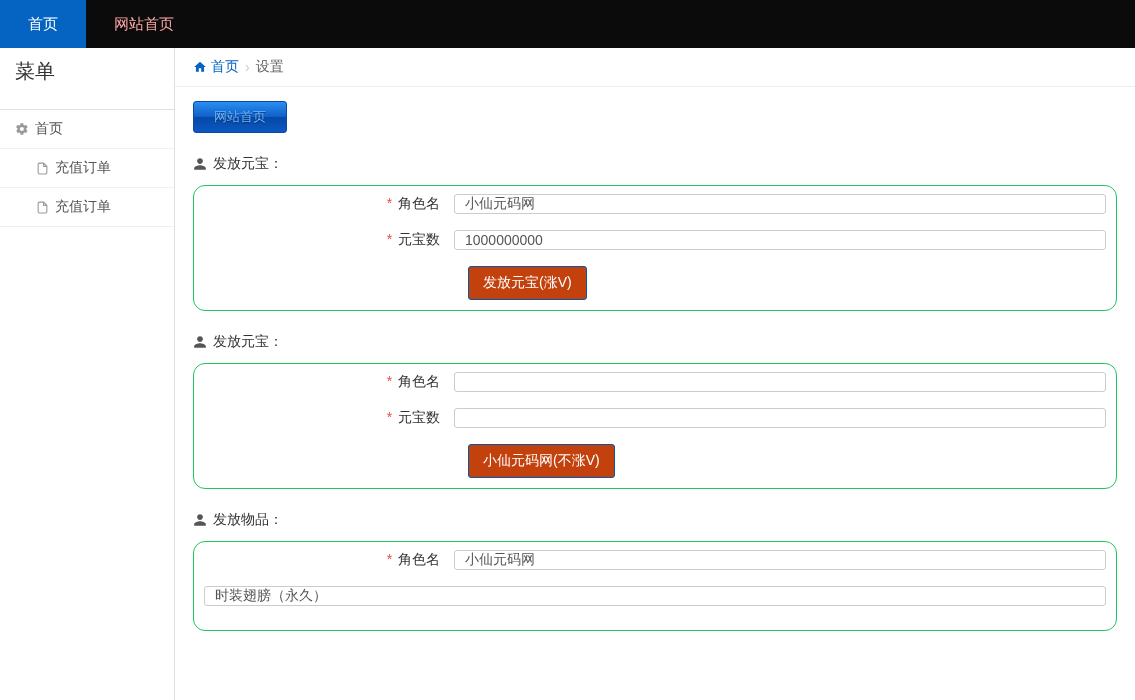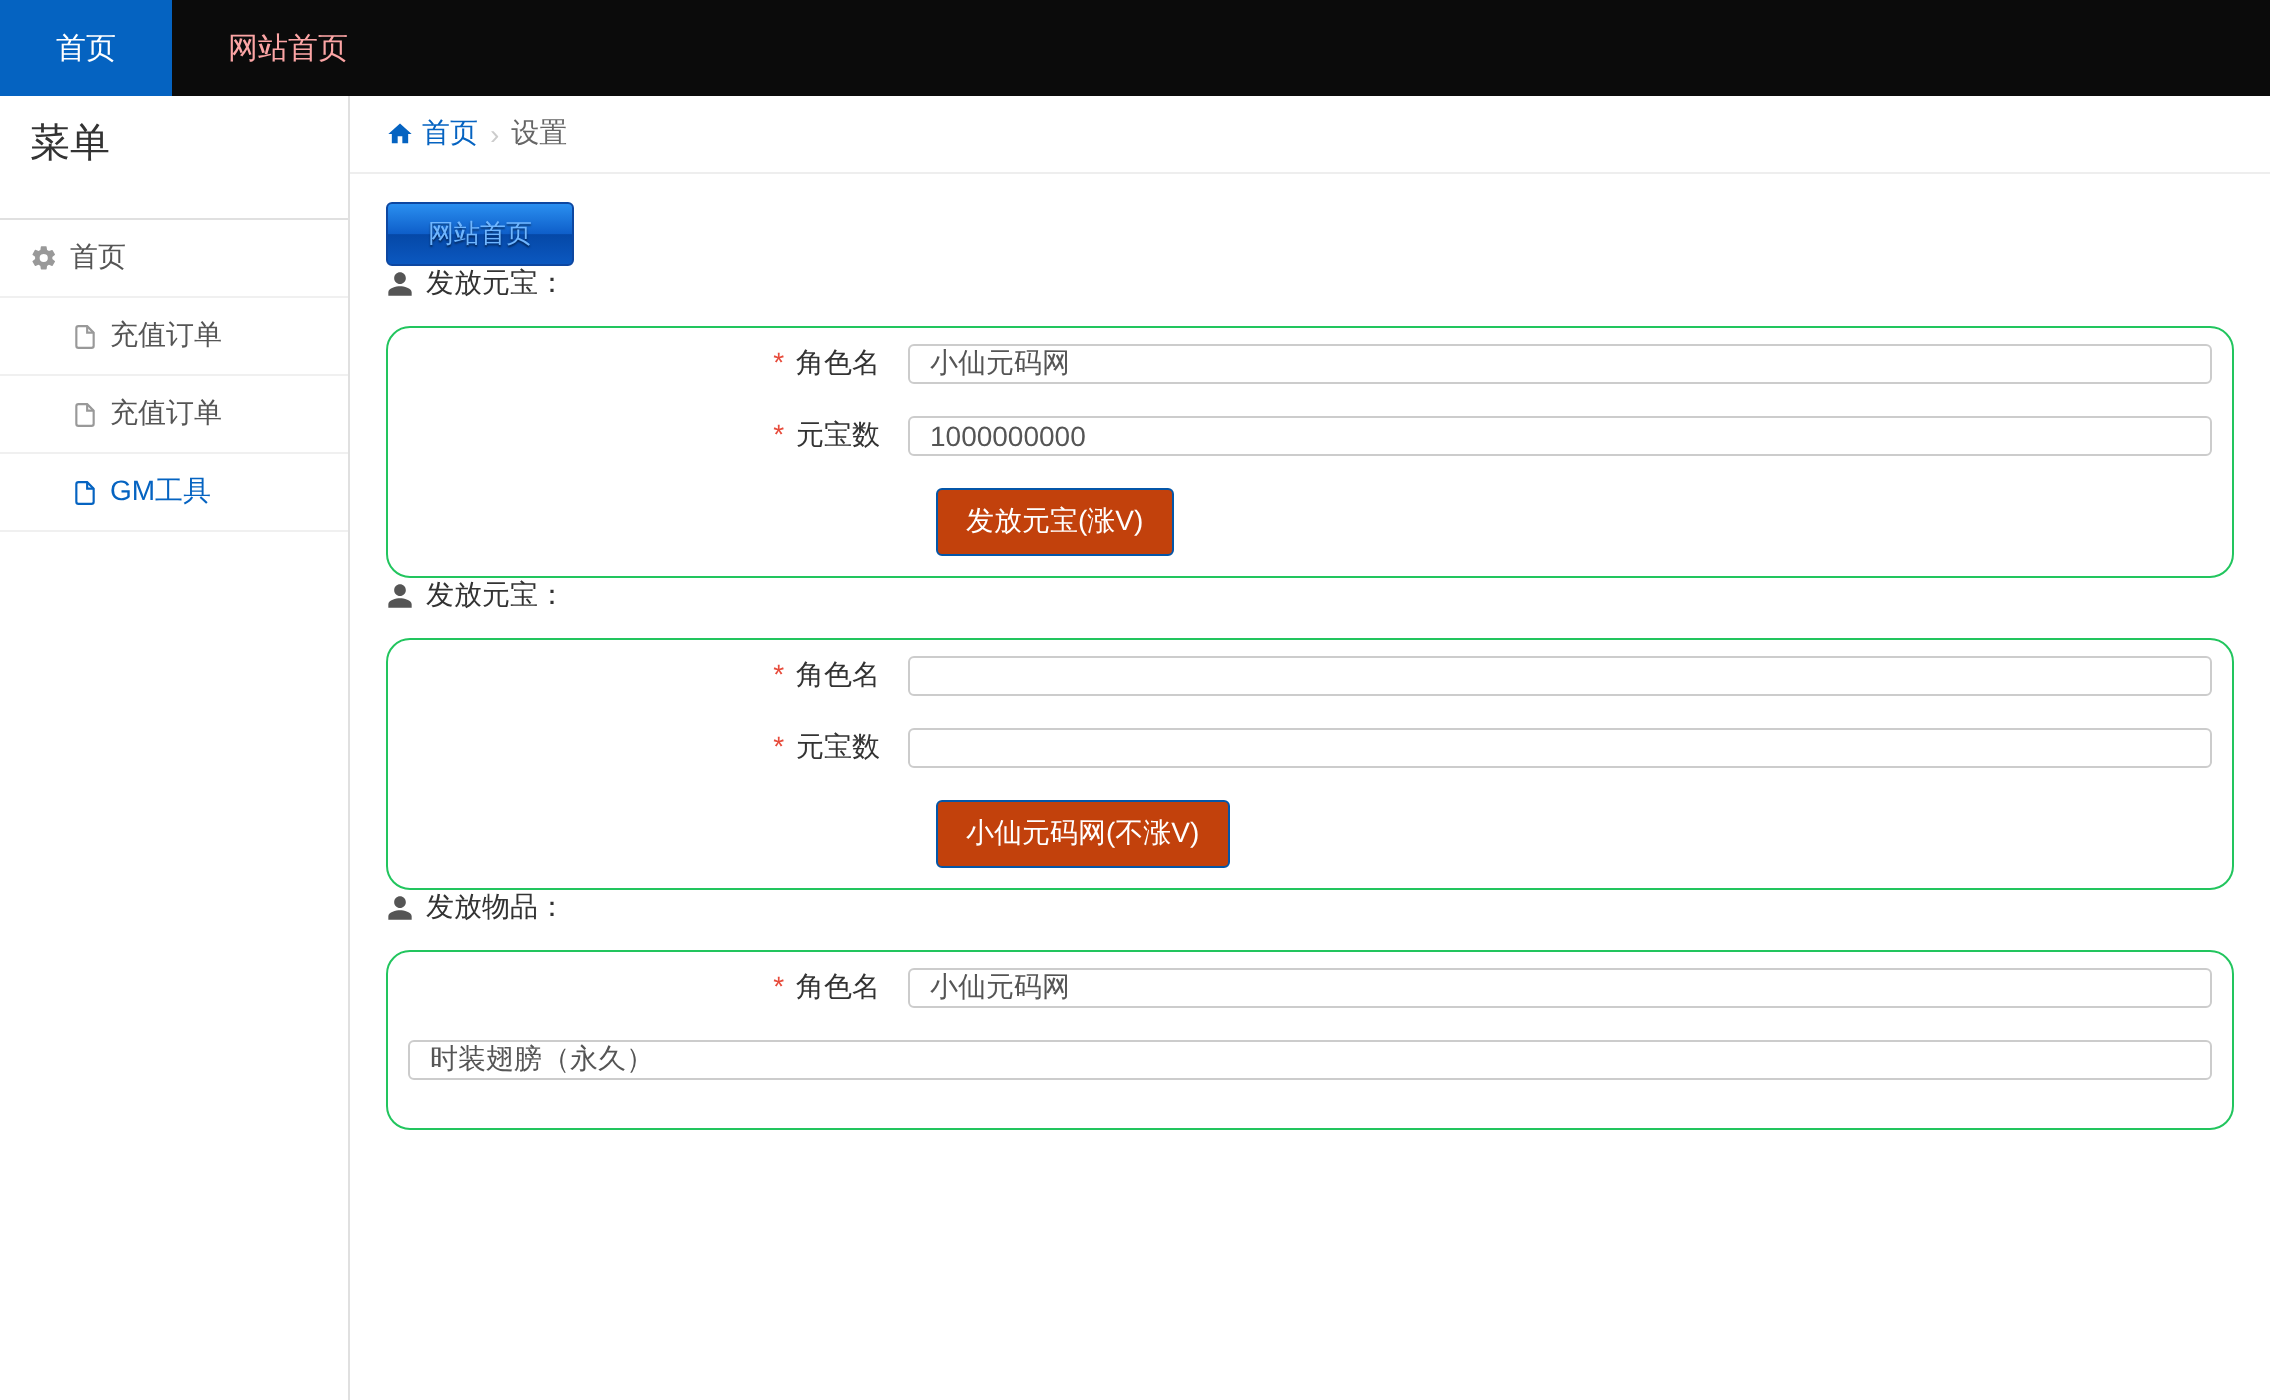--- a/index.html
+++ b/index.html
@@ -26,21 +26,21 @@
 
 .breadcrumb { padding: 10px 18px; border-bottom: 1px solid #eee; color: #666; font-size: 14px; display: flex; align-items: center; gap: 6px; }
 .breadcrumb a { color: #0563c1; text-decoration: none; display: inline-flex; align-items: center; gap: 4px; }
 .breadcrumb .sep { color: #ccc; }
 
 
 .content { padding: 14px 18px 30px; }
 .btn-upd { display: inline-block; padding: 6px 20px; font-size: 13px; color: #6fb6ff; border: 1px solid #0d47a1; border-radius: 3px; cursor: pointer; text-shadow: 0 1px 1px rgba(0,0,0,0.5);
   background: linear-gradient(to bottom, #2a8ff0 0%, #0e5ec9 50%, #0548a7 51%, #0b58c0 100%); }
 
-.section { }
+.section { margin-top: 22px; }
 .section-title { display: flex; align-items: center; gap: 6px; color: #333; margin-bottom: 12px; font-size: 14px; }
 .section-title .icn { color: #555; display: inline-flex; }
 
 .form-box { border: 1px solid #22c55e; border-radius: 12px; }
 .form-row { display: flex; align-items: center; padding: 8px 10px; }
 .form-row + .form-row { border-top: 0; }
 .form-label { width: 250px; text-align: right; padding-right: 14px; color: #333; font-size: 14px; }
 .form-label .req { color: #e74c3c; margin-right: 2px; }
 .form-field { flex: 1; }
 .form-field input[type=text] { width: 100%; height: 20px; border: 1px solid #ccc; border-radius: 3px; padding: 0 10px; font-size: 14px; color: #555; }
@@ -80,29 +80,20 @@
       <span>充值订单</span>
     </div>
     <div class="sidebar-item level2">
       <span class="icn">
         <svg width="13" height="13" viewBox="0 0 24 24" fill="none" stroke="currentColor" stroke-width="2">
             <path d="M14 2H6a2 2 0 0 0-2 2v16a2 2 0 0 0 2 2h12a2 2 0 0 0 2-2V8z"></path>
             <polyline points="14 2 14 8 20 8"></polyline>
           </svg>
       </span>
       <span>充值订单</span>
-    </div>
-    <div class="sidebar-item level2 active">
-      <span class="icn">
-        <svg width="13" height="13" viewBox="0 0 24 24" fill="none" stroke="currentColor" stroke-width="2">
-            <path d="M14 2H6a2 2 0 0 0-2 2v16a2 2 0 0 0 2 2h12a2 2 0 0 0 2-2V8z"></path>
-            <polyline points="14 2 14 8 20 8"></polyline>
-          </svg>
-      </span>
-      <span>GM工具</span>
     </div>
   </div>
 
   <div class="main">
     <div class="breadcrumb">
       <a href="#">
         <span>
           <svg width="14" height="14" viewBox="0 0 24 24" fill="currentColor">
               <path d="M10 20v-6h4v6h5v-8h3L12 3 2 12h3v8z"></path>
             </svg>

